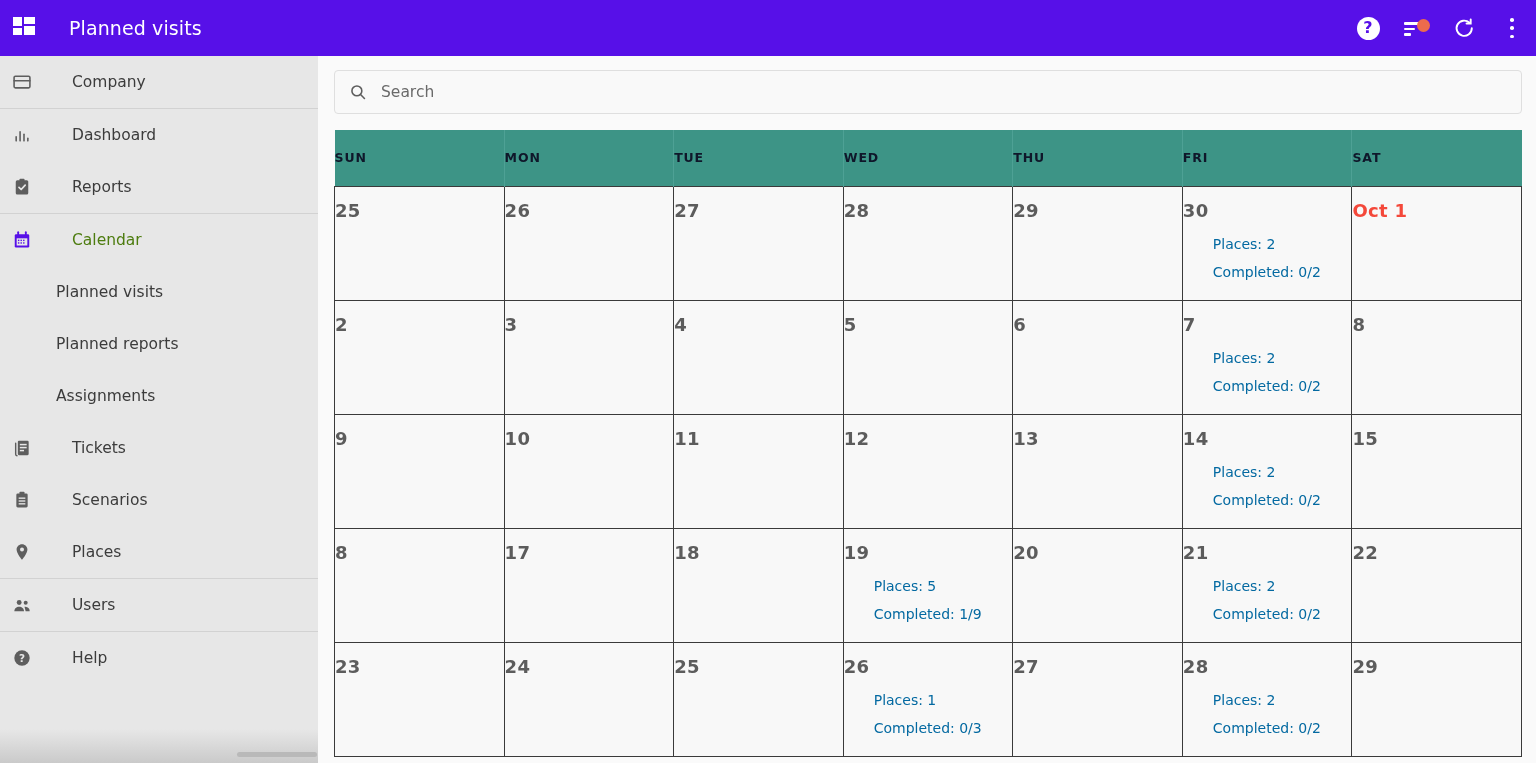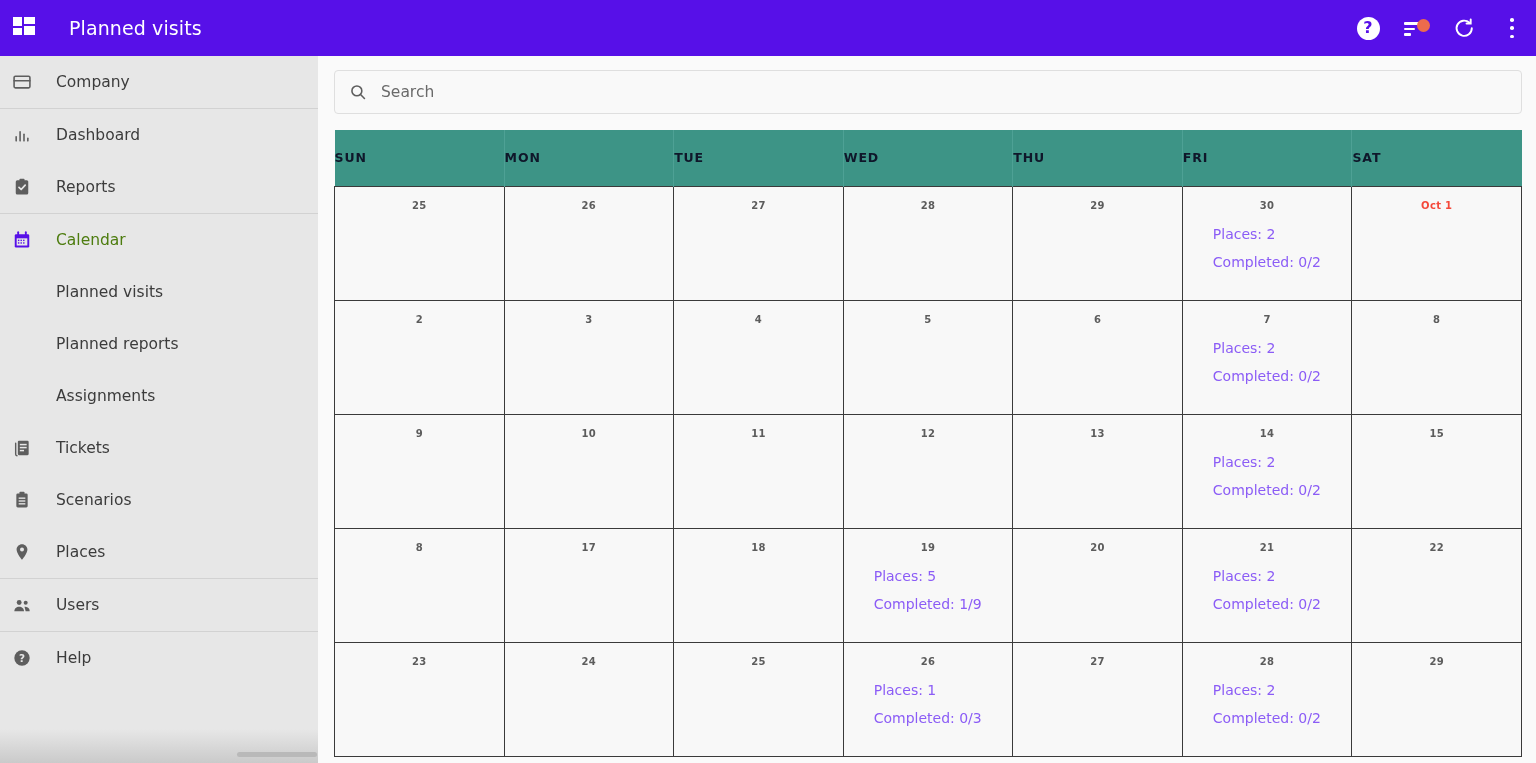--- a/index.html
+++ b/index.html
@@ -81,21 +81,21 @@
   
   .sidebar {
     position: absolute; top: 56px; left: 0;
     width: 318px; height: 707px;
     background: #e7e7e7;
     overflow: hidden;
   }
   .sidebar-scroll { position: relative; width: 318px; }
   .nav-item {
     height: 52px; display: flex; align-items: center;
-    padding-left: 11px; cursor: pointer; position: relative;
+    padding-left: 11px; cursor: pointer; position: relative; gap: 16px;
   }
   .nav-icon {
     width: 22px; height: 22px; flex: 0 0 22px;
     display: flex; align-items: center; justify-content: center;
     color: #5e5e5e;
   }
   .nav-label {
     margin-left: 23px; font-size: 15.5px; color: #3c3c3c;
     font-weight: 400; white-space: nowrap;
   }
@@ -144,27 +144,27 @@
     border-right: 1px solid #4ea195;
   }
   .calendar thead th:last-child { border-right: none; }
   .calendar tbody td {
     background: #f8f8f8;
     border: 1px solid #3a3a3a;
     height: 114px; vertical-align: top;
     padding: 13px 0 0 0;
   }
   .day-num {
-    text-align: center; font-size: 10px; font-weight: 700;
+    text-align: left; font-size: 18px; font-weight: 700;
     color: #5c5c5c; letter-spacing: 0.3px;
   }
   .day-num.first-of-month { color: #f4483a; }
   .cell-lines { padding: 0 0 0 30px; margin-top: 16px; }
   .cell-line {
-    font-size: 14px; color: #8b5cf6; line-height: 1; margin-bottom: 14px;
+    font-size: 14px; color: #0369a1; line-height: 1; margin-bottom: 14px;
     white-space: nowrap;
   }
   .cell-line:last-child { margin-bottom: 0; }
 </style>
 </head>
 <body>
 
 <div id="app">
 
   <div class="topbar">

